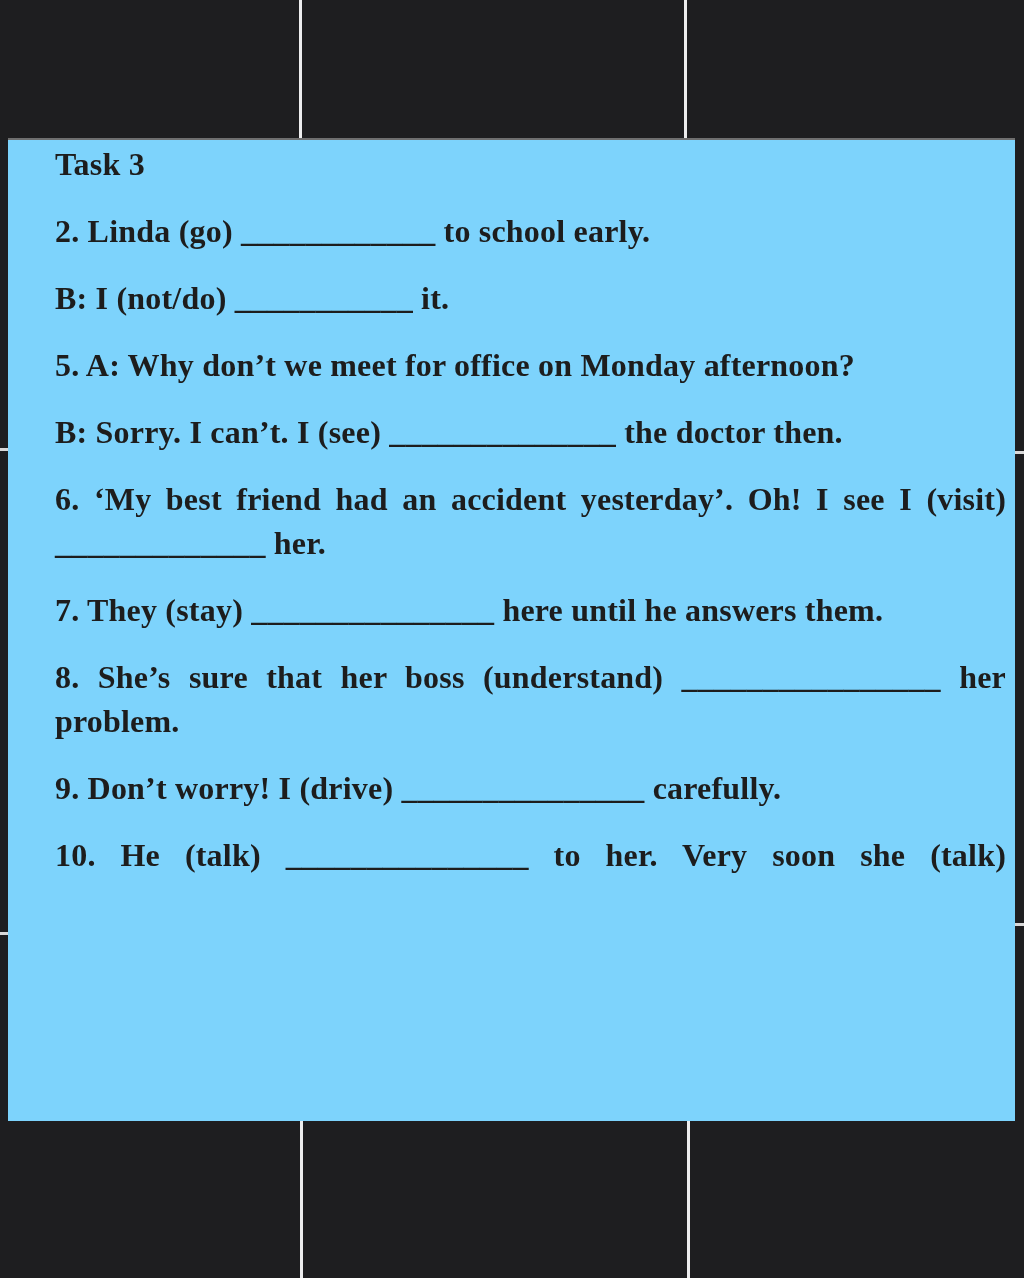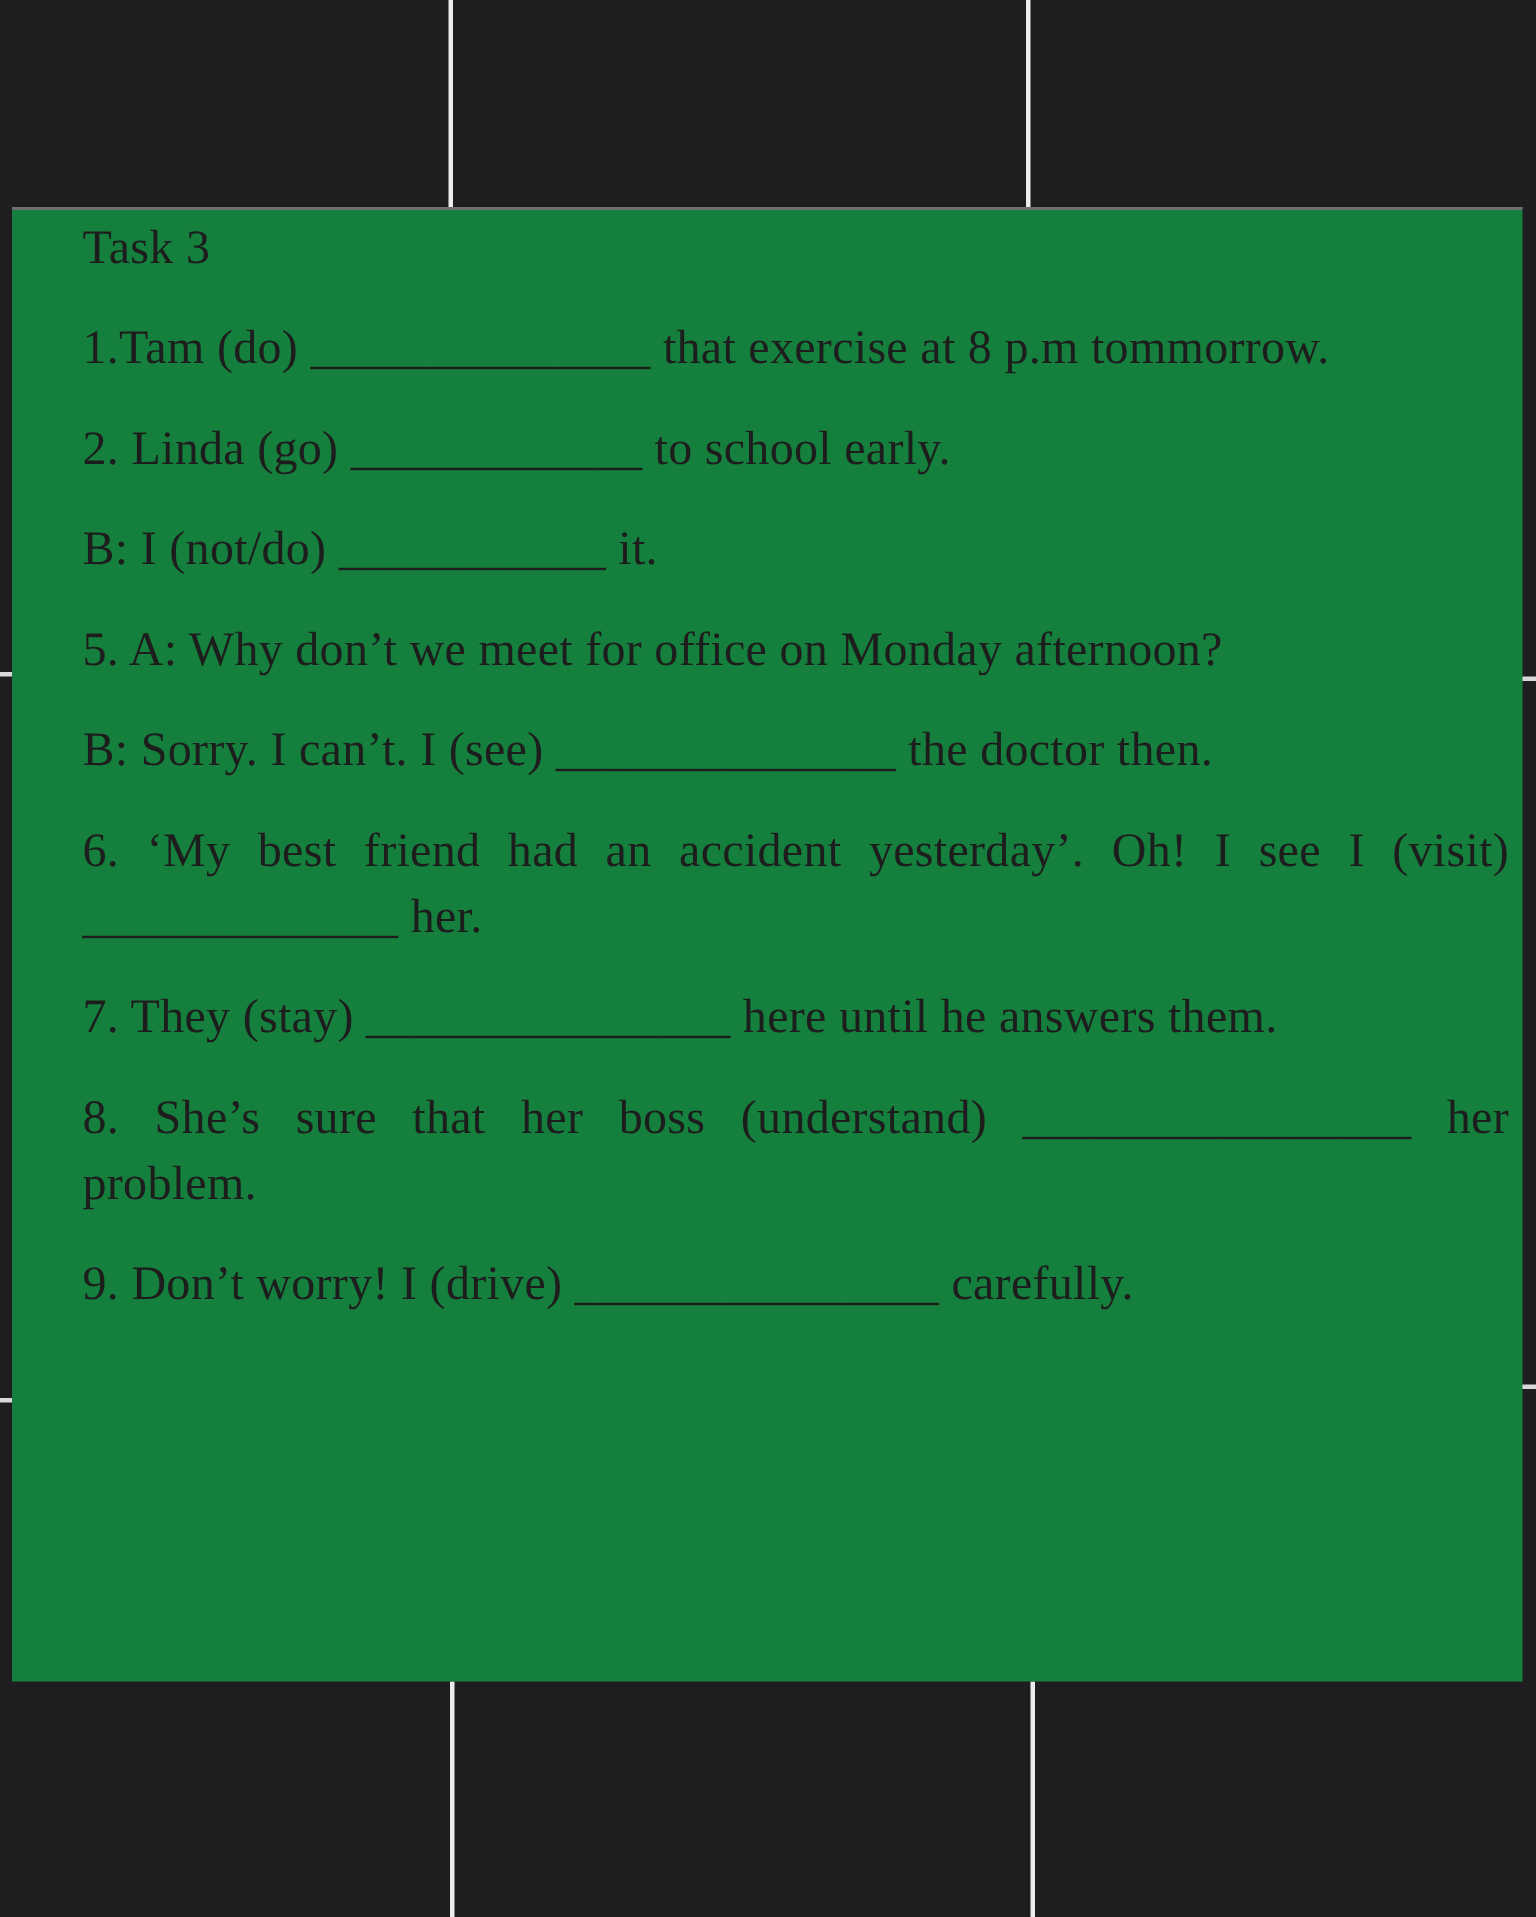--- a/index.html
+++ b/index.html
@@ -20,25 +20,26 @@
   .tick{position:absolute;height:3px;background:#d9d9d9;}
   .tick-left-1{left:0;top:448px;width:9px;}
   .tick-left-2{left:0;top:932px;width:9px;}
   .tick-right-1{left:1014px;top:451px;width:10px;}
   .tick-right-2{left:1014px;top:923px;width:10px;}
   
   .paper{
     position:absolute;left:8px;top:138px;
     width:1007px;height:983px;
     box-sizing:border-box;
-    background:#15803d;
+    background:#7dd3fc;
     border-top:2px solid #6f6f6f;
     padding:2px 9px 0 47px;
     overflow:hidden;
     color:#1d1d1d;
+    font-weight:bold;
   }
   .ln{
     margin:0;
     font-size:32px;
     line-height:44px;
     white-space:pre;
     letter-spacing:0.2px;
   }
   .grp{margin-top:23px;}
   .just{
@@ -59,26 +60,26 @@
   <div class="vline vl-bottom-right"></div>
 
   <div class="tick tick-left-1"></div>
   <div class="tick tick-left-2"></div>
   <div class="tick tick-right-1"></div>
   <div class="tick tick-right-2"></div>
 
   <div class="paper">
     <p class="ln title">Task 3</p>
 
-    <p class="ln grp">1.Tam (do) ______________ that exercise at 8 p.m tommorrow.</p>
     <p class="ln grp">2. Linda (go) ____________ to school early.</p>
     <p class="ln grp">B: I (not/do) ___________ it.</p>
     <p class="ln grp">5. A: Why don’t we meet for office on Monday afternoon?</p>
     <p class="ln grp">B: Sorry. I can’t. I (see) ______________ the doctor then.</p>
     <p class="ln grp just">6. ‘My best friend had an accident yesterday’. Oh! I see I (visit)</p>
     <p class="ln">_____________ her.</p>
     <p class="ln grp">7. They (stay) _______________ here until he answers them.</p>
     <p class="ln grp just">8. She’s sure that her boss (understand) ________________ her</p>
     <p class="ln">problem.</p>
     <p class="ln grp">9. Don’t worry! I (drive) _______________ carefully.</p>
+    <p class="ln grp just">10. He (talk) _______________ to her. Very soon she (talk)</p>
   </div>
 
 </div>
 
 </body></html>

